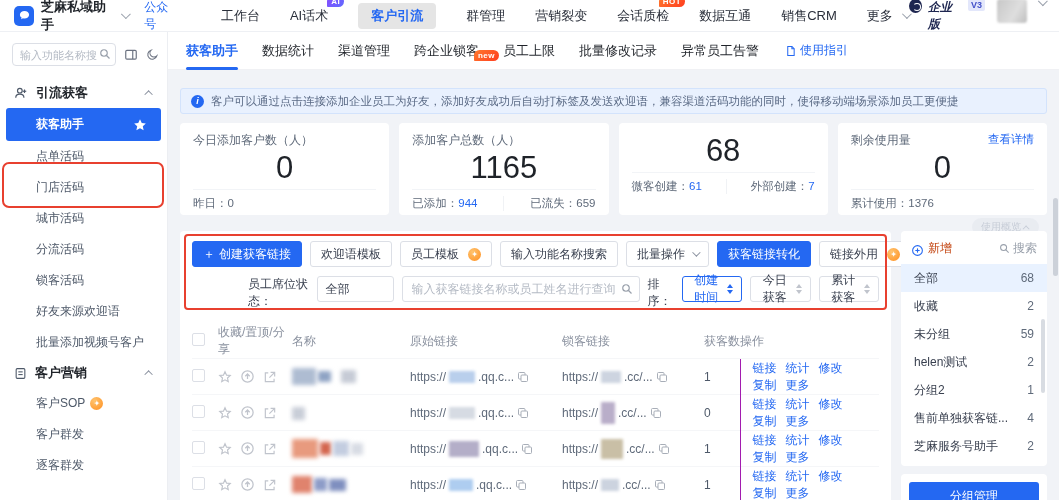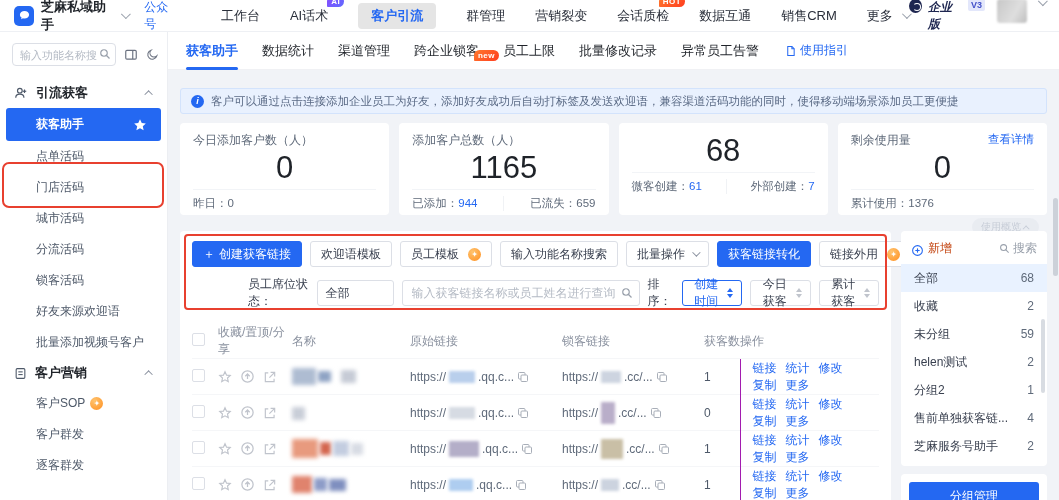--- a/index.html
+++ b/index.html
@@ -91,21 +91,21 @@
   .table-card { flex:1; background:#fff; border-radius:4px; padding:10px 12px; position:relative; min-width:0; }
   .anno-toolbar { left:4px; top:3px; right:4px; height:76px; border-radius:4px; }
 
   .btn-row { display:flex; gap:8px; align-items:center; }
   .btn { height:26px; font-size:12px; border-radius:3px; padding:0 10px; display:inline-flex;
     align-items:center; gap:4px; border:1px solid #dcdfe6; background:#fff; color:#3a4150; white-space:nowrap; }
   .btn.primary { background:#2468f2; border-color:#2468f2; color:#fff; }
   .btn .dd-chev { width:6px; height:6px; border-right:1.3px solid #8a919f; border-bottom:1.3px solid #8a919f;
     transform:rotate(45deg) translateY(-2px); margin-left:3px; }
 
-  .filter-row { display:flex; align-items:center; margin-top:9px; padding-left:56px; gap:8px; font-size:12px; color:#3a4150; }
+  .filter-row { display:flex; align-items:flex-start; margin-top:9px; padding-left:56px; gap:8px; font-size:12px; color:#3a4150; }
   .select { width:100px; height:26px; border:1px solid #dcdfe6; border-radius:3px; display:flex;
     align-items:center; justify-content:space-between; padding:0 8px; color:#3a4150; }
   .search-box { position:relative; }
   .search-box input { width:238px; height:26px; border:1px solid #dcdfe6; border-radius:3px;
     font-size:12px; padding:0 24px 0 9px; outline:none; color:#333; }
   .search-box input::placeholder { color:#b4bac4; }
   .search-box svg { position:absolute; right:7px; top:7px; }
   .sort-btn { height:26px; border:1px solid #dcdfe6; border-radius:3px; padding:0 8px;
     display:inline-flex; align-items:center; font-size:12px; color:#3a4150; background:#fff; }
   .sort-btn.active { border-color:#2468f2; color:#2468f2; }

